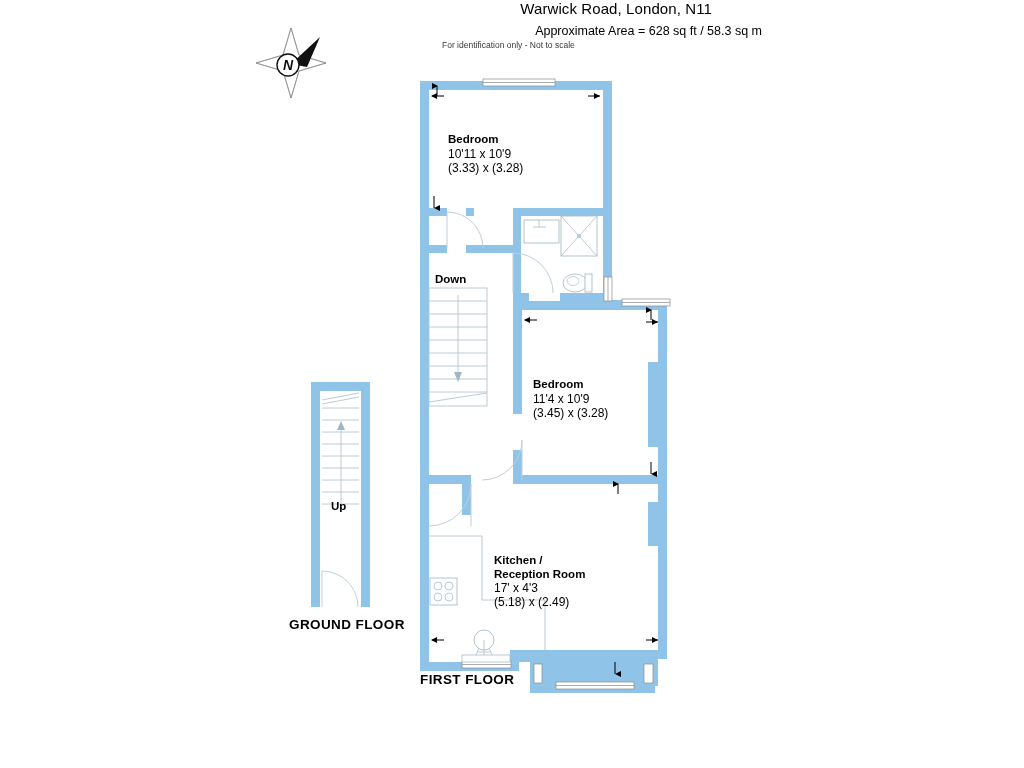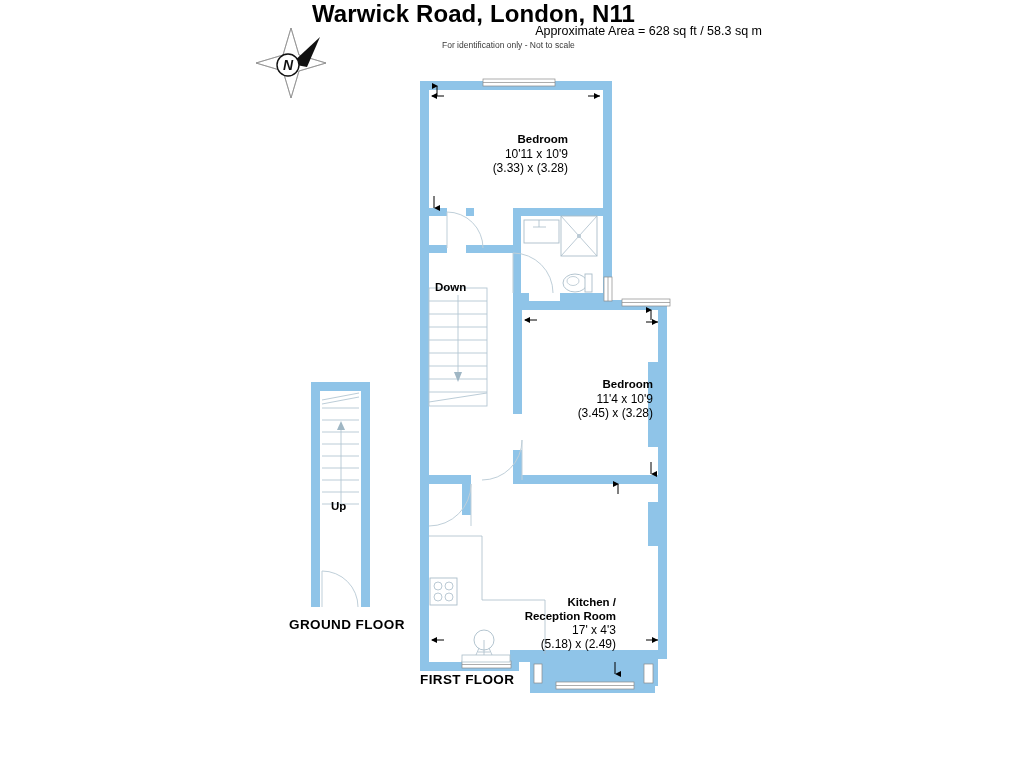--- a/index.html
+++ b/index.html
@@ -22,23 +22,23 @@
     left: 0;
     top: 0;
     width: 1024px;
     text-align: center;
   }
   #plan-title {
     position: absolute;
     left: 312px;
     top: 0px;
     width: 400px;
-    text-align: left;
-    font-size: 24px;
-    font-weight: bold;
+    text-align: right;
+    font-size: 15px;
+    font-weight: normal;
     letter-spacing: 0.1px;
   }
   #plan-area {
     position: absolute;
     left: 362px;
     top: 24px;
     width: 400px;
     text-align: right;
     font-size: 12.5px;
   }
@@ -78,44 +78,44 @@
     font-weight: bold;
     letter-spacing: 0.4px;
     white-space: nowrap;
   }
   #label-ground-floor { left: 289px; top: 617px; }
   #label-first-floor  { left: 420px; top: 672px; }
 
   
   .room-label {
     position: absolute;
-    text-align: right;
+    text-align: left;
     white-space: nowrap;
     line-height: 1.18;
   }
   .room-label .r-name {
     font-size: 11.5px;
     font-weight: bold;
   }
   .room-label .r-imp,
   .room-label .r-met {
     font-size: 12px;
     font-weight: normal;
   }
   #room-bedroom-1 { left: 448px; top: 133px; width: 120px; }
   #room-bedroom-2 { left: 533px; top: 378px; width: 120px; }
-  #room-kitchen   { left: 494px; top: 554px; width: 122px; margin-top: 42px; }
+  #room-kitchen   { left: 494px; top: 554px; width: 122px; }
 
   
   .stair-word {
     position: absolute;
     font-size: 11.5px;
     font-weight: bold;
   }
-  #word-down { left: 435px; top: 273px; margin-top: 8px; }
+  #word-down { left: 435px; top: 273px; }
   #word-up   { left: 331px; top: 500px; }
 
   
   #footer {
     position: absolute;
     left: 0;
     top: 718px;
     width: 1024px;
     height: 50px;
   }

